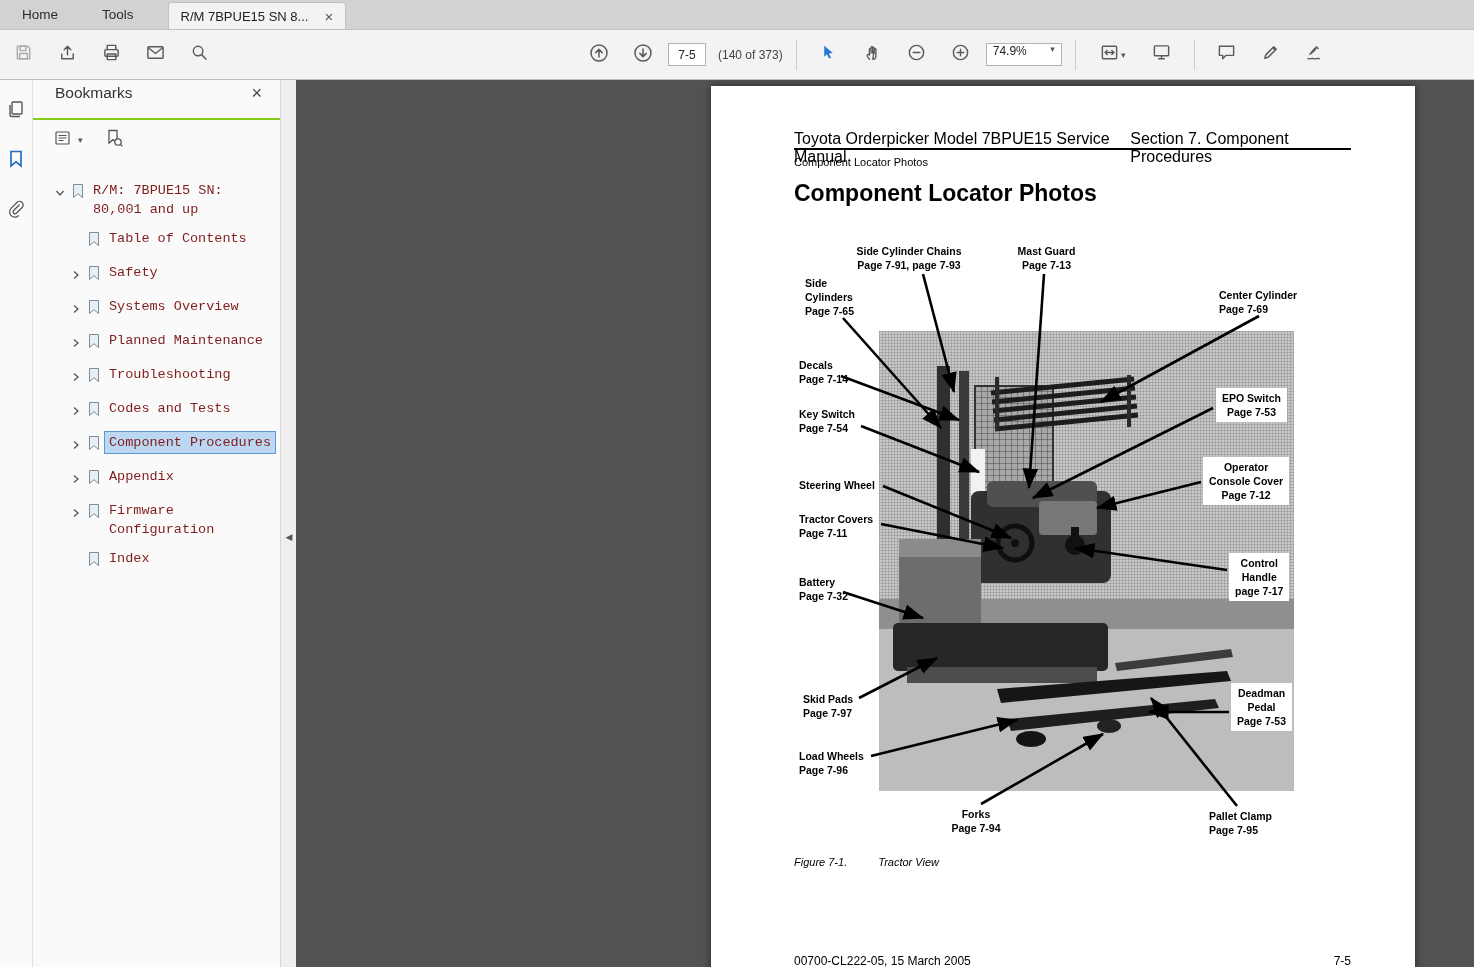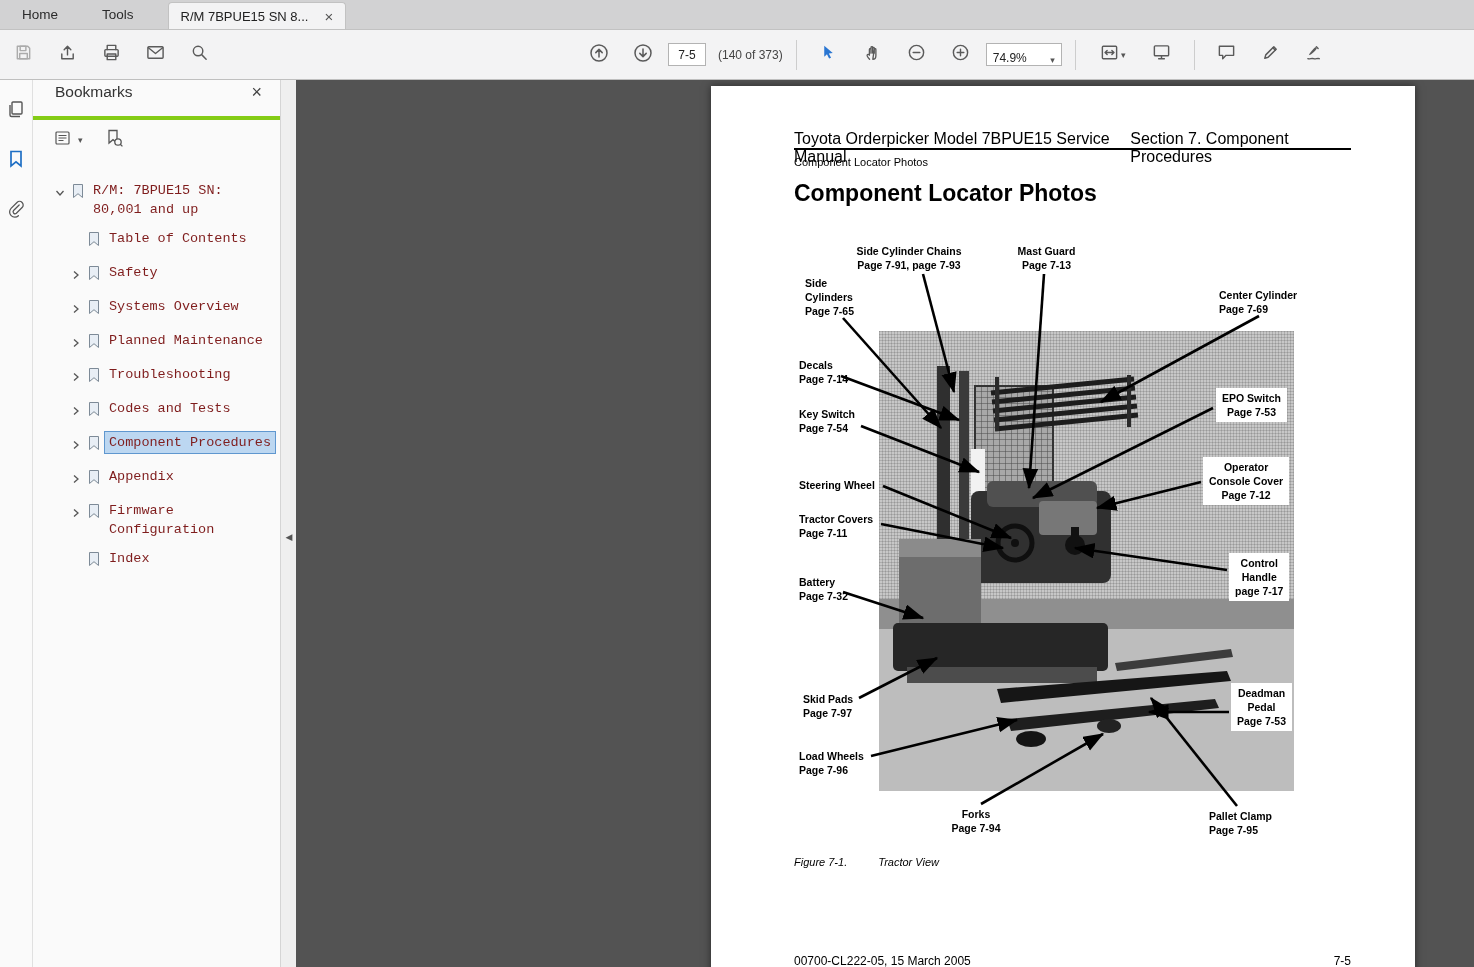--- a/index.html
+++ b/index.html
@@ -21,30 +21,30 @@
     border-bottom:1px solid #bfbfbf; }
   .tgroup { position:absolute; top:0; height:49px; display:flex; align-items:center; gap:6px; }
   .tbtn { width:38px; height:36px; display:flex; align-items:center; justify-content:center; border-radius:3px; }
   .tbtn svg { stroke:#5a5a5a; fill:none; stroke-width:1.5; stroke-linecap:round; stroke-linejoin:round; }
   .tbtn.disabled svg { stroke:#ababab; }
   .divider { width:1px; height:30px; background:#cdcdcd; margin:0 7px; }
   .pageno { width:38px; height:23px; border:1px solid #b3b3b3; background:#fff; text-align:center;
     font-size:12px; color:#222; font-family:"Liberation Sans",sans-serif; }
   .pagecount { font-size:12px; color:#444; margin-left:6px; white-space:nowrap; }
   .zoombox { width:76px; height:23px; border:1px solid #b3b3b3; background:#fff; display:flex;
-    align-items:flex-end; justify-content:space-between; padding:0 6px; font-size:12px; color:#222; }
+    align-items:flex-start; justify-content:space-between; padding:0 6px; font-size:12px; color:#222; }
   .caret { font-size:9px; color:#555; margin-left:2px; }
 
   
   .content { position:absolute; top:80px; left:0; right:0; bottom:0; display:flex; }
   .iconstrip { width:33px; background:#fafafa; border-right:1px solid #e0e0e0; display:flex;
     flex-direction:column; align-items:center; padding-top:20px; gap:28px; }
   .panel { width:247px; background:#fafafa; display:flex; flex-direction:column; }
   .panel-header { height:40px; display:flex; align-items:center; padding:0 14px 12px 22px;
-    border-bottom:4px solid #84cc16; }
+    border-bottom:2px solid #84cc16; }
   .panel-title { font-size:15.5px; color:#333; flex:1; }
   .panel-close { font-size:18px; color:#444; padding:0 4px; }
   .panel-tools { height:40px; display:flex; align-items:center; padding-left:22px; gap:22px; }
   .ptool { display:flex; align-items:center; gap:3px; }
 
   .tree { flex:1; padding-top:16px; overflow:hidden; }
   .row { display:flex; align-items:flex-start; min-height:32px; padding:5px 8px 5px 22px;
     font-size:13.5px; color:#7f1d1d; line-height:19px;font-family:Liberation Mono, monospace; }
   .row.child { padding-left:38px; }
   .row .chev { width:16px; flex:none; margin-top:4px; }

